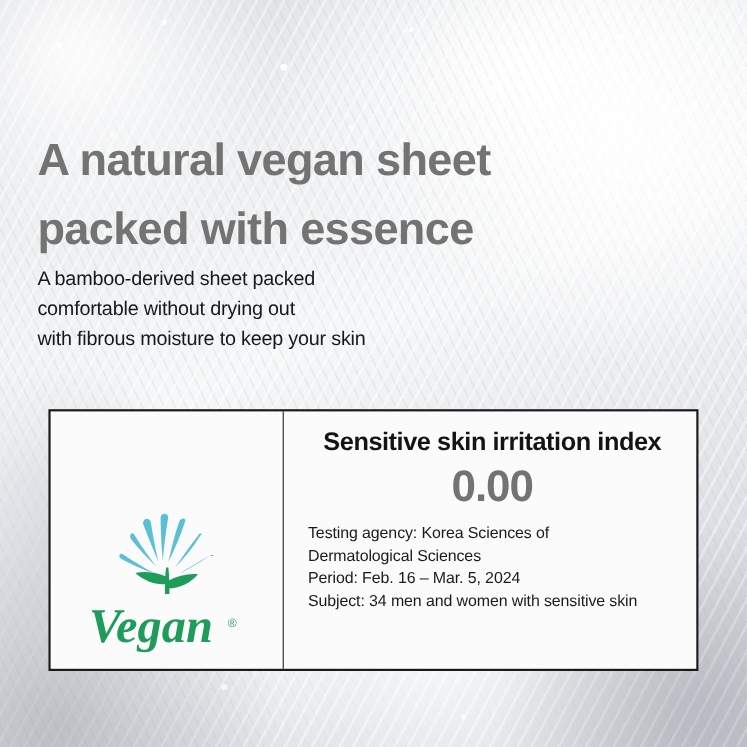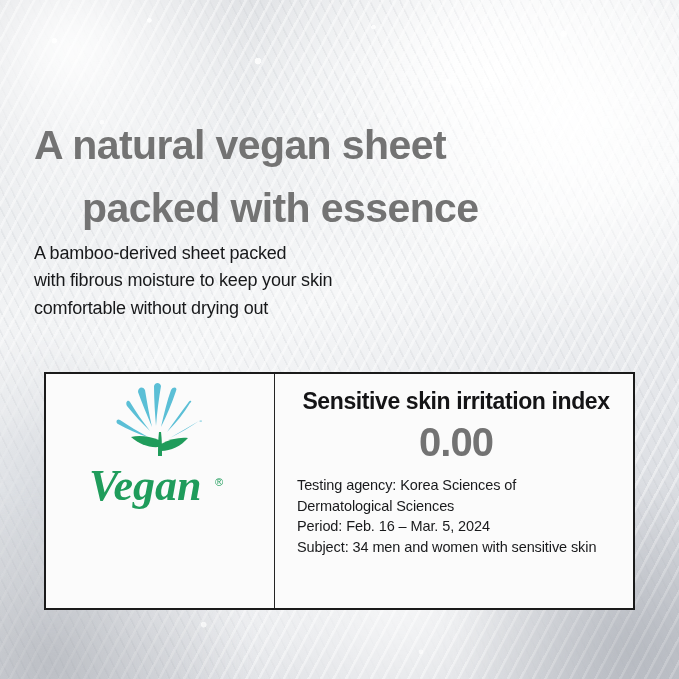--- a/index.html
+++ b/index.html
@@ -83,21 +83,21 @@
     left: 34px;
     top: 84px;
     width: 600px;
     color: #737373;
     font-size: 41px;
     font-weight: 700;
     line-height: 1.68;
     letter-spacing: -0.6px;
   }
   .headline .line { display: block; }
-  .headline .line + .line { margin-top: -6px; margin-left: 48px; }
+  .headline .line + .line { margin-top: -6px; }
 
   .subcopy {
     position: absolute;
     left: 34px;
     top: 222px;
     width: 540px;
     color: #17181a;
     font-size: 18px;
     font-weight: 400;
     line-height: 1.52;
@@ -111,24 +111,24 @@
     left: 44px;
     top: 372px;
     width: 591px;
     height: 238px;
     background: #fbfbfb;
     border: 2px solid #1a1a1a;
     display: flex;
     box-sizing: border-box;
   }
   .cert-left {
-    width: 229px;
+    width: 212px;
     border-right: 1.5px solid #242424;
     display: flex;
-    align-items: flex-start;
+    align-items: flex-end;
     justify-content: center;
     box-sizing: border-box;
   }
   .vegan-logo {
     position: relative;
     width: 170px;
     height: 150px;
   }
   .vegan-logo svg { display: block; }
   .cert-right {
@@ -180,22 +180,22 @@
   <div class="bg-dark-right"></div>
   <div class="bg-bubbles"></div>
 
   <h1 class="headline">
     <span class="line">A natural vegan sheet</span>
     <span class="line">packed with essence</span>
   </h1>
 
   <p class="subcopy">
     <span class="line">A bamboo-derived sheet packed</span>
+    <span class="line">comfortable without drying out</span>
     <span class="line">with fibrous moisture to keep your skin</span>
-    <span class="line">comfortable without drying out</span>
   </p>
 
   <div class="cert-card">
 
     <div class="cert-left">
       <div class="vegan-logo">
         <svg width="170" height="150" viewBox="0 0 170 150" xmlns="http://www.w3.org/2000/svg">
 
           <g fill="#5bbfd6">
             <path d="M86 12 C84 24 82 38 81 52 C80 40 79 26 79 12 C80 8 85 8 86 12 Z"></path>

